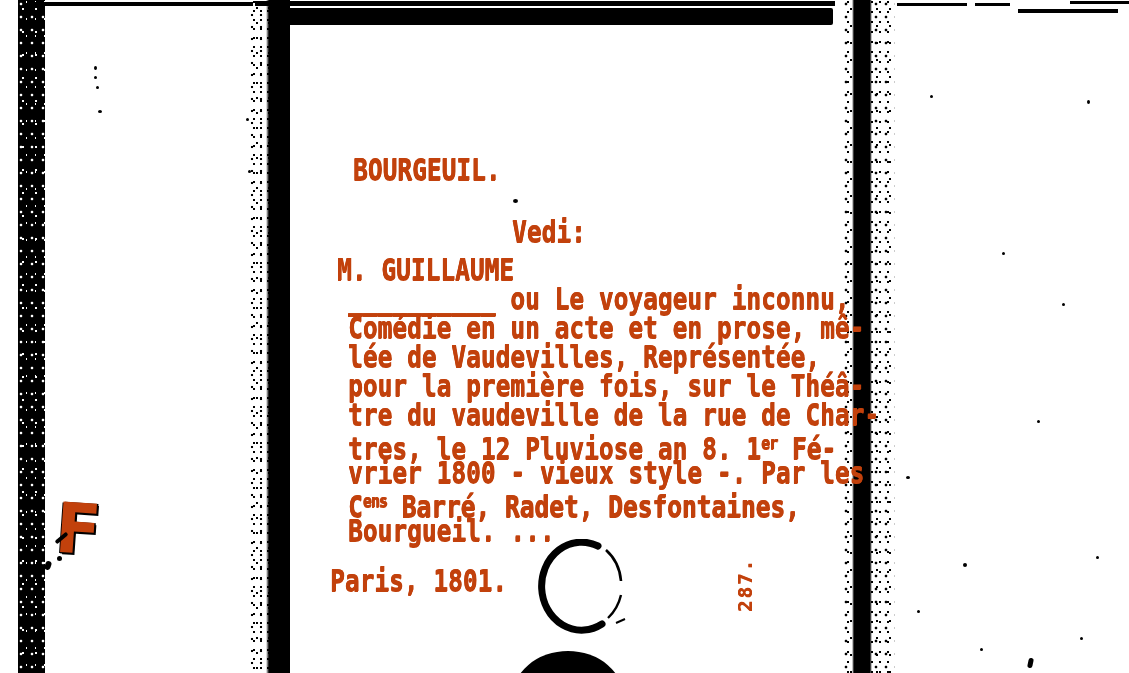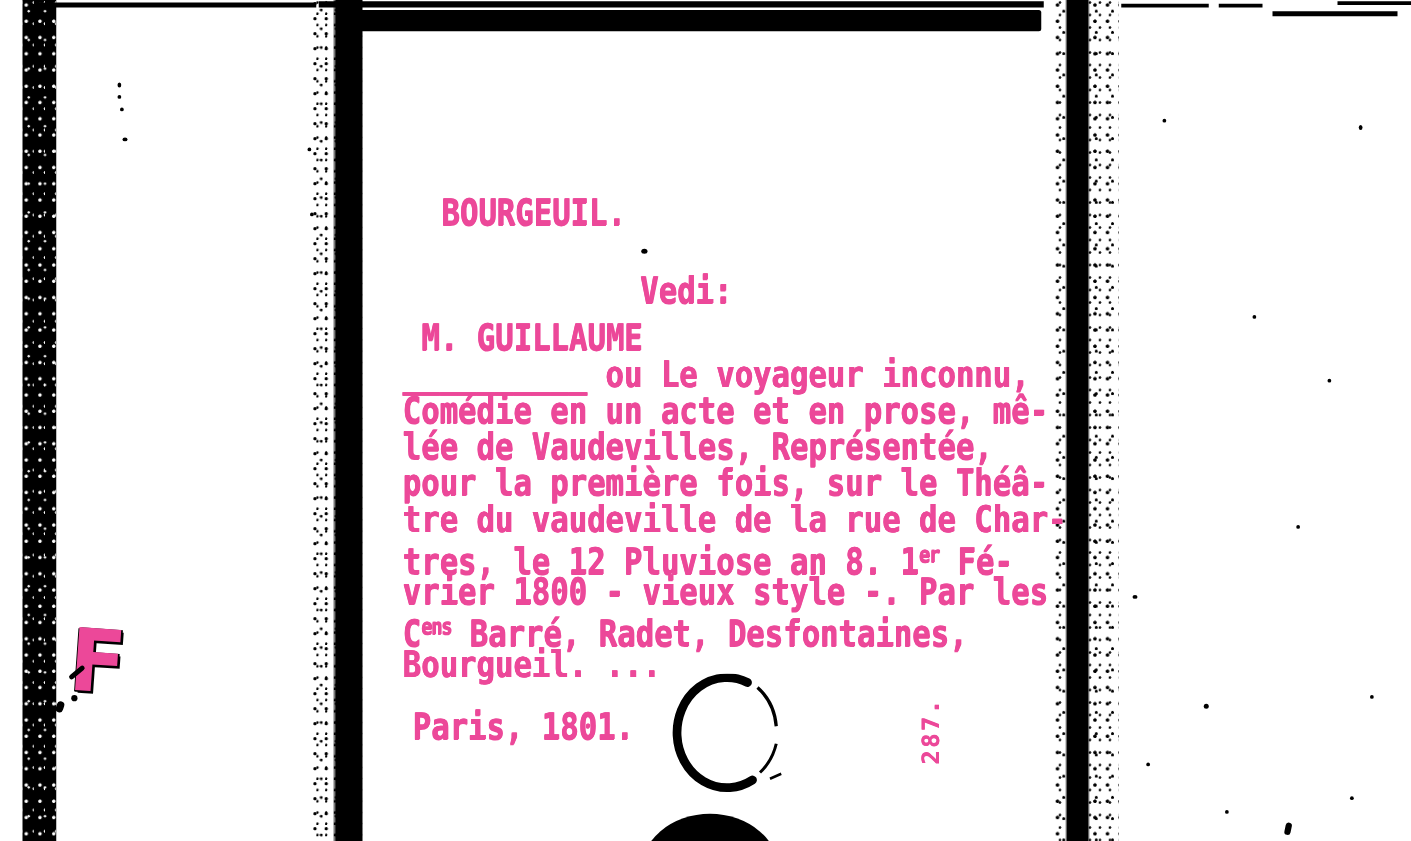--- a/index.html
+++ b/index.html
@@ -6,21 +6,21 @@
   .scan{
     position:relative;width:1129px;height:673px;background:#fff;overflow:hidden;
     font-family:"DejaVu Sans Mono",monospace;color:#000;
   }
   
   .t{
     position:absolute;font-weight:700;font-size:24.5px;line-height:25px;white-space:pre;
     transform:scaleY(1.2);transform-origin:0 0;
     text-shadow:0.6px 0 0 currentColor,0 0.5px 0 currentColor;
   }
-  .body-text{position:absolute;left:322px;top:284px;}
+  .body-text{position:absolute;left:348px;top:284px;}
   .tline{
     height:29px;font-weight:700;font-size:24.5px;line-height:25px;white-space:pre;
     transform:scaleY(1.2);transform-origin:0 0;
     text-shadow:0.6px 0 0 currentColor,0 0.5px 0 currentColor;
   }
   .sup{font-size:15px;vertical-align:8px;letter-spacing:-1px;}
   
   .left-bar{
     position:absolute;left:18px;top:0;width:27px;height:673px;background-color:#000;
     background-image:
@@ -64,21 +64,21 @@
     transform:rotate(-90deg);font-weight:700;font-size:19px;letter-spacing:2px;white-space:nowrap;
     text-shadow:0.5px 0 0 currentColor;
   }
   .crescent{position:absolute;left:534px;top:539px;}
   .hole-blob{position:absolute;left:512px;top:651px;width:112px;height:95px;background:#000;border-radius:50%;}
   .sp{position:absolute;background:#000;border-radius:50%;}
 </style>
 </head>
 <body>
 
-<div class="scan" style="color: #ec4899; background-color: rgb(255, 255, 255); text-decoration: underline;">
+<div class="scan" style="color: #c2410c; background-color: rgb(255, 255, 255); text-decoration: underline;">
 
   <div class="left-bar"></div>
   <div class="strip-left"></div>
   <div class="strip-right"></div>
   <div class="card-top-bar"></div>
 
   <div class="tl" style="left:28px;top:2px;width:225px;height:4px;"></div>
   <div class="tl" style="left:255px;top:1px;width:580px;height:5px;"></div>
   <div class="tl" style="left:897px;top:3px;width:70px;height:3px;"></div>
   <div class="tl" style="left:975px;top:3px;width:35px;height:3px;"></div>

